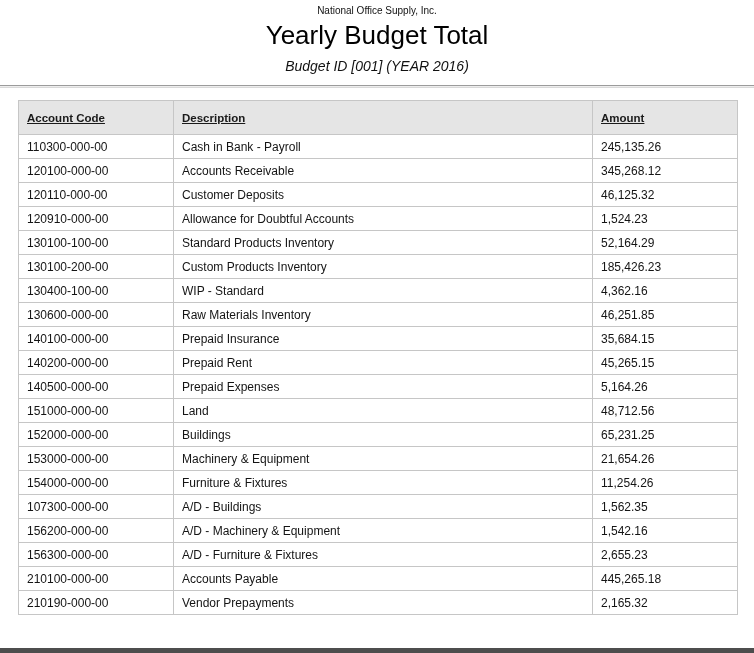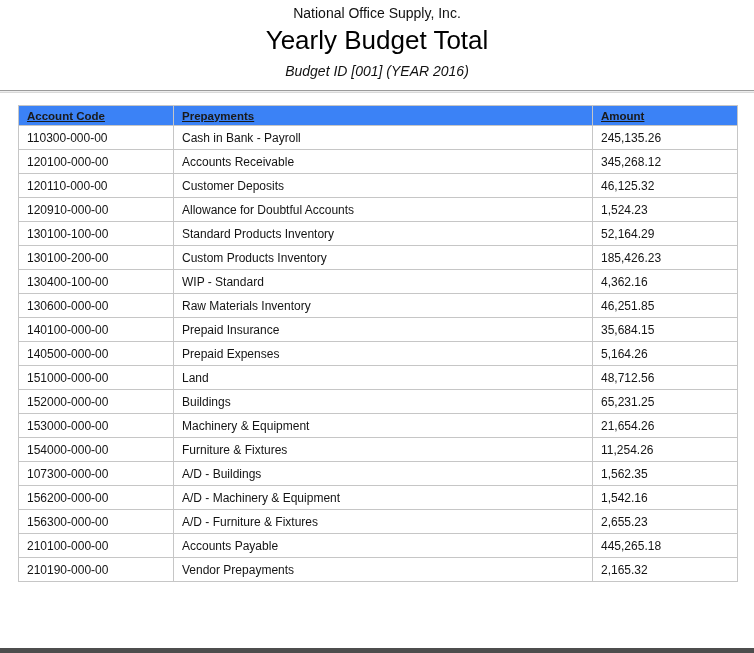--- a/index.html
+++ b/index.html
@@ -5,21 +5,21 @@
   * { margin: 0; padding: 0; box-sizing: border-box; }
   html, body { width: 754px; height: 653px; }
   body {
     background: #ffffff;
     font-family: "Liberation Sans", sans-serif;
     color: #000000;
     overflow: hidden;
     position: relative;
   }
   .report-header { text-align: center; padding-top: 5px; }
-  .company { font-size: 14px; color: #111111; }
+  .company { font-size: 10px; color: #111111; }
   .title { font-size: 26px; font-weight: normal; margin-top: 4px; color: #000000; }
   .subtitle { font-size: 14px; margin-top: 7px; color: #111111; font-style: italic; }
   .separator {
     margin-top: 11px;
     height: 3px;
     border: none;
     border-top: 1px solid #9b9b9b;
     border-bottom: 1px solid #d9d9d9;
     background: #ededed;
     width: 100%;
@@ -36,25 +36,25 @@
   col.c3 { width: 145px; }
   th, td {
     border: 1px solid #c6c6c6;
     padding: 0 8px;
     height: 24px;
     overflow: hidden;
     white-space: nowrap;
     vertical-align: middle;
   }
   thead th {
-    background: #3b82f6;
+    background: #e5e5e5;
     text-align: left;
     font-weight: bold;
     font-size: 11.5px;
-    height: 20px;
+    height: 34px;
     color: #1a1a1a;
   }
   thead th .hdr { text-decoration: underline; }
   th.col-amount, td.cell-amount { }
   td { color: #141414; }
   .bottom-edge {
     position: absolute;
     left: 0; bottom: 0;
     width: 100%; height: 5px;
     background: #4d4d4d;
@@ -76,21 +76,21 @@
     <col class="c1">
       <col class="c2">
       <col class="c3">
   </colgroup>
   <thead>
     <tr>
       <th class="col-code">
         <span class="hdr">Account Code</span>
       </th>
       <th class="col-desc">
-        <span class="hdr">Prepayments</span>
+        <span class="hdr">Description</span>
       </th>
       <th class="col-amount">
         <span class="hdr">Amount</span>
       </th>
     </tr>
   </thead>
   <tbody>
       <tr>
         <td class="cell-code">110300-000-00</td>
         <td class="cell-desc">Cash in Bank - Payroll</td>
@@ -128,20 +128,25 @@
       </tr>
       <tr>
         <td class="cell-code">130600-000-00</td>
         <td class="cell-desc">Raw Materials Inventory</td>
         <td class="cell-amount">46,251.85</td>
       </tr>
       <tr>
         <td class="cell-code">140100-000-00</td>
         <td class="cell-desc">Prepaid Insurance</td>
         <td class="cell-amount">35,684.15</td>
+      </tr>
+      <tr>
+        <td class="cell-code">140200-000-00</td>
+        <td class="cell-desc">Prepaid Rent</td>
+        <td class="cell-amount">45,265.15</td>
       </tr>
       <tr>
         <td class="cell-code">140500-000-00</td>
         <td class="cell-desc">Prepaid Expenses</td>
         <td class="cell-amount">5,164.26</td>
       </tr>
       <tr>
         <td class="cell-code">151000-000-00</td>
         <td class="cell-desc">Land</td>
         <td class="cell-amount">48,712.56</td>

